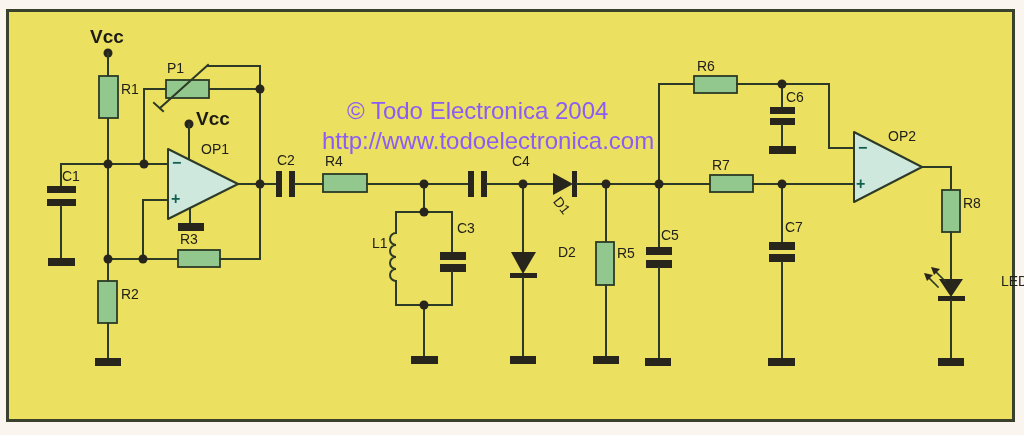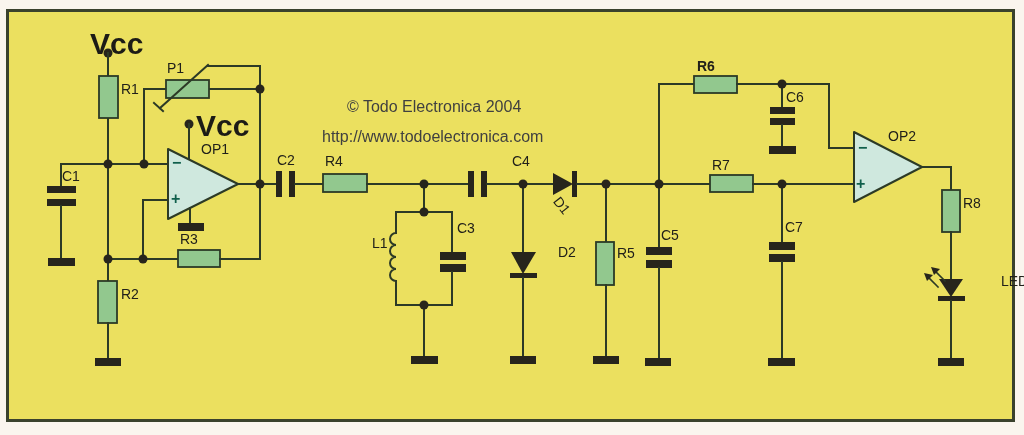--- a/index.html
+++ b/index.html
@@ -8,22 +8,22 @@
   .board{position:absolute;left:6px;top:9px;width:1009px;height:413px;
          background:#ebe05f;border:3px solid #3a422d;box-sizing:border-box;}
   svg.sch{position:absolute;left:0;top:0;}
   .w{stroke:#2c3a26;stroke-width:2;fill:none;stroke-linecap:square;}
   .cmp{fill:#92c88e;stroke:#2c3a26;stroke-width:1.8;}
   .blk{fill:#27251c;stroke:none;}
   .oa{fill:#cfe8de;stroke:#2c3a26;stroke-width:2;stroke-linejoin:round;}
   .dot{fill:#27251c;stroke:none;}
   .lbl{position:absolute;color:#21201a;font-size:14px;line-height:1.1;white-space:nowrap;}
   .title{font-size:36px;color:#434240;letter-spacing:1px;}
-  .credit{font-size:16px;color:#404040;}
-  .vcc{font-size:30px;font-weight:bold;color:#1c1b16;}
+  .credit{font-size:24px;color:#8b5cf6;}
+  .vcc{font-size:19px;font-weight:bold;color:#1c1b16;}
   .sign{font-size:16px;font-weight:bold;color:#0f5f4b;}
   .d1rot{transform:rotate(52deg);transform-origin:0 0;}
 </style>
 </head>
 <body>
 
 <div class="page">
   <div class="board"></div>
 
   <svg class="sch" width="1024" height="435" viewBox="0 0 1024 435">
@@ -220,21 +220,21 @@
   <div class="lbl" style="left:121px;top:287px;">R2</div>
   <div class="lbl" style="left:277px;top:153px;">C2</div>
   <div class="lbl" style="left:325px;top:154px;">R4</div>
   <div class="lbl" style="left:372px;top:236px;">L1</div>
   <div class="lbl" style="left:457px;top:221px;">C3</div>
   <div class="lbl" style="left:471px;top:154px;margin-left:41px;">C4</div>
   <div class="lbl d1rot" style="left:562px;top:194px;">D1</div>
   <div class="lbl" style="left:558px;top:245px;">D2</div>
   <div class="lbl" style="left:617px;top:246px;">R5</div>
   <div class="lbl" style="left:661px;top:228px;">C5</div>
-  <div class="lbl" style="left:697px;top:59px;font-weight:bold;">R6</div>
+  <div class="lbl" style="left:697px;top:59px;">R6</div>
   <div class="lbl" style="left:786px;top:90px;">C6</div>
   <div class="lbl" style="left:712px;top:158px;">R7</div>
   <div class="lbl" style="left:785px;top:220px;">C7</div>
   <div class="lbl" style="left:888px;top:129px;">OP2</div>
   <div class="lbl sign" style="left:858px;top:139px;">−</div>
   <div class="lbl sign" style="left:856px;top:175px;">+</div>
   <div class="lbl" style="left:963px;top:196px;">R8</div>
   <div class="lbl" style="left:969px;top:274px;margin-left:32px;">LED1</div>
 </div>
 

